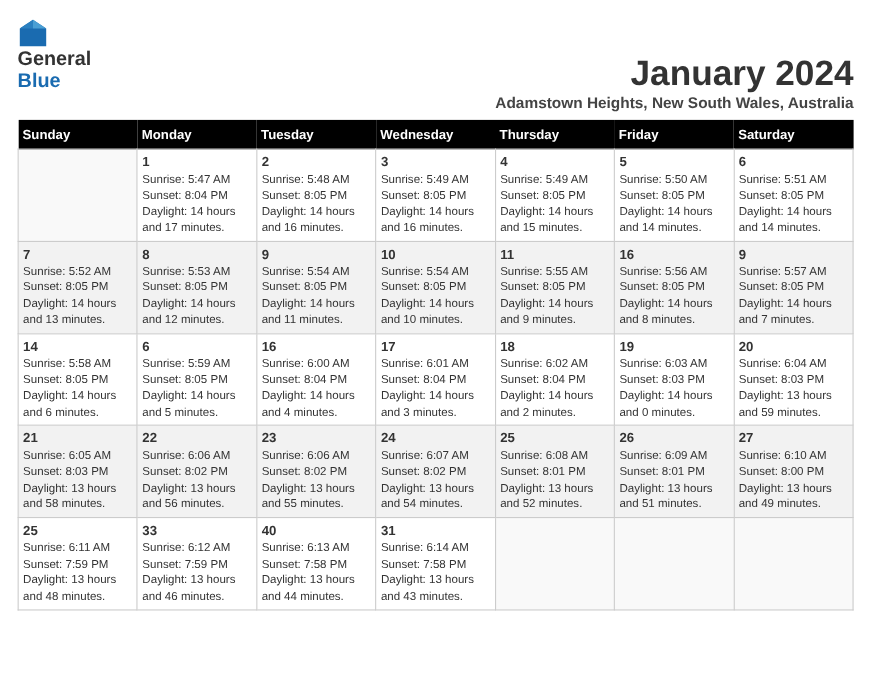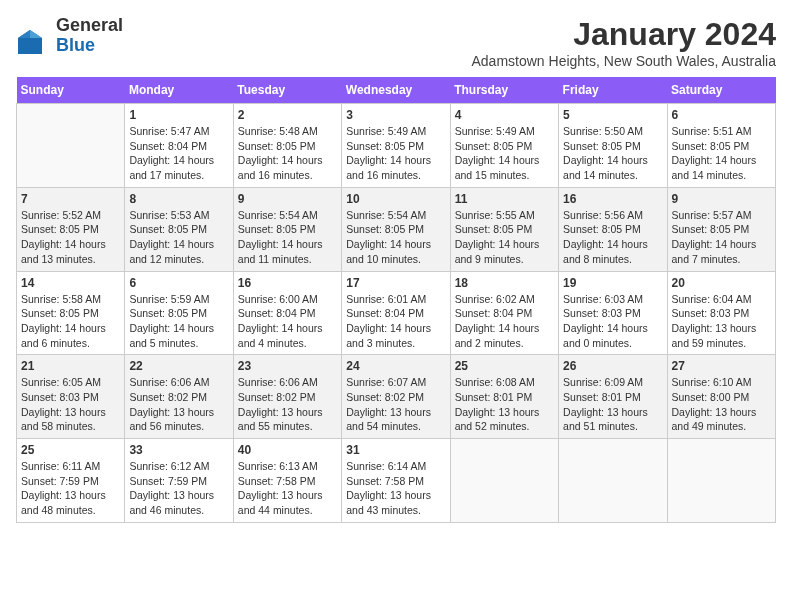--- a/index.html
+++ b/index.html
@@ -11,54 +11,56 @@
       padding: 16px;
     }
     .header-area {
       display: flex;
       justify-content: space-between;
       align-items: flex-start;
       margin-bottom: 8px;
     }
     .logo {
       display: flex;
-      align-items: flex-end;
-      gap: 12px;
+      align-items: flex-start;
+      gap: 0;
+      flex-direction: column;
     }
     .logo-text {
       font-size: 18px;
       font-weight: bold;
       line-height: 1.1;
     }
     .logo-general { color: #333; }
     .logo-blue { color: #1a6bb0; margin-top: 32px; }
     .logo-icon {
       width: 28px;
       height: 28px;
     }
     .title-area {
       text-align: right;
+      margin-top: 32px;
     }
     .month-title {
       font-size: 32px;
       font-weight: bold;
       color: #333;
     }
     .subtitle {
       font-size: 14px;
       color: #444;
-      font-weight: normal;
+      font-weight: bold;
     }
     table {
       width: 100%;
       border-collapse: collapse;
       font-size: 11px;
     }
     thead tr th {
-      background-color: #8b5cf6;
+      background-color: #000000;
       color: #fff;
       padding: 6px 4px;
       text-align: left;
       font-size: 12px;
       font-weight: bold;
     }
     tbody tr td {
       border: 1px solid #ccc;
       vertical-align: top;
       padding: 4px;

